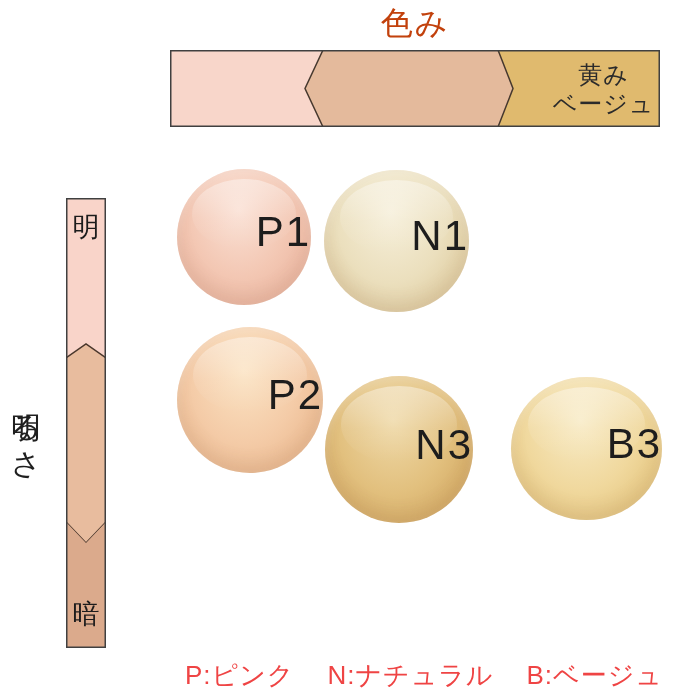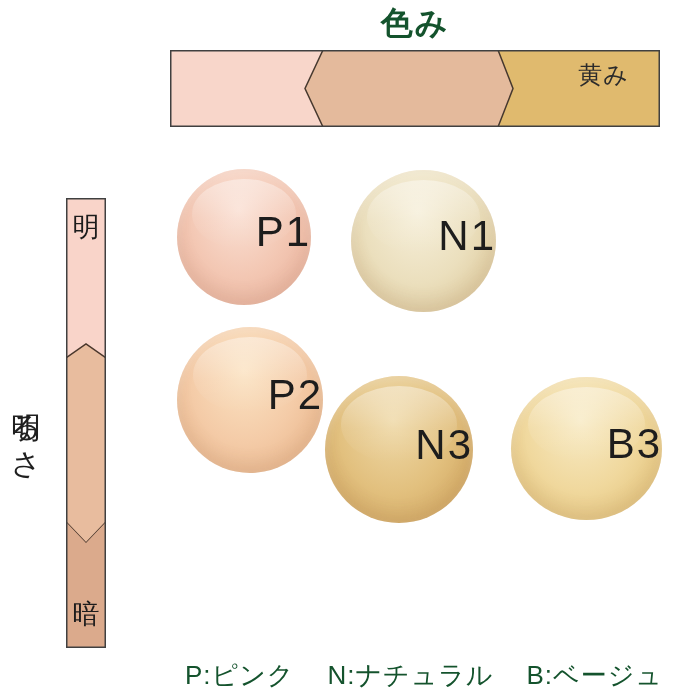--- a/index.html
+++ b/index.html
@@ -6,21 +6,21 @@
   body{
     width:700px;height:700px;background:#ffffff;position:relative;overflow:hidden;
     font-family:"Liberation Sans","DejaVu Sans",sans-serif;
     -webkit-font-smoothing:antialiased;
   }
   .abs{position:absolute;}
 
   
   .page-title{
     left:340px;top:2px;width:150px;text-align:center;
-    font-size:32px;color:#14532d;letter-spacing:2px;font-weight:bold;
+    font-size:32px;color:#c2410c;letter-spacing:2px;
   }
 
   
   .hbar{left:170px;top:50px;width:490px;height:77px;}
   .hbar svg{position:absolute;left:0;top:0;}
   .hbar .seg-label{
     position:absolute;text-align:center;color:#2b2b2b;
     font-size:24px;line-height:29px;letter-spacing:1px;z-index:2;
   }
   .seg-label.pink{left:0;top:10px;width:153px;}
@@ -53,47 +53,48 @@
     position:absolute;left:11%;top:7%;width:78%;height:52%;
     border-radius:50%;
     background:linear-gradient(to bottom, rgba(255,255,255,0.42) 0%, rgba(255,255,255,0.10) 55%, rgba(255,255,255,0) 100%);
     pointer-events:none;
   }
   .swatch .code{
     position:relative;z-index:2;font-size:42px;color:#1d1d1d;
     letter-spacing:2px;transform:translateY(-5px);
   }
   .sw-p1{left:177px;top:169px;width:134px;height:136px;}
-  .sw-n1{left:351px;top:170px;width:145px;height:142px;}
+  .sw-n1{left:324px;top:170px;width:145px;height:142px;}
   .sw-p2{left:177px;top:327px;width:146px;height:146px;}
   .sw-n3{left:325px;top:376px;width:148px;height:147px;}
   .sw-b3{left:511px;top:377px;width:151px;height:143px;}
 
   
   .legend{
     left:185px;top:658px;width:500px;
-    font-size:26px;color:#14532d;letter-spacing:1px;white-space:nowrap;
+    font-size:26px;color:#ef4444;letter-spacing:1px;white-space:nowrap;
   }
   .legend .legend-item{margin-right:33px;}
   .legend .legend-item:last-child{margin-right:0;}
 </style>
 </head>
 <body>
 
 <div class="abs page-title">色み</div>
 
 <div class="abs hbar">
   <svg width="490" height="77" viewBox="0 0 490 77">
     <rect x="0" y="0" width="490" height="77" fill="#f8d6ca"></rect>
     <rect x="245" y="0" width="245" height="77" fill="#e0ba6e"></rect>
     <polygon points="153,0 328,0 343,38.5 328,77 153,77 135,38.5" stroke="#46382e" stroke-width="1.5" fill="#e4ba9c"></polygon>
     <rect x="0.75" y="0.75" width="488.5" height="75.5" fill="none" stroke-width="1.5" stroke="#404040"></rect>
   </svg>
   <div class="seg-label beige">
     <div>黄み</div>
+    <div>ベージュ</div>
   </div>
 </div>
 
 <div class="abs vbar">
   <svg width="40" height="450" viewBox="0 0 40 450">
     <polygon points="0,0 40,0 40,160 20,146 0,160" fill="#f9d4c9"></polygon>
     <polygon points="0,160 20,146 40,160 40,324 20,345 0,324" stroke="#4a372c" stroke-width="1.5" fill="#e8bc9e"></polygon>
     <polygon points="0,324 20,345 40,324 40,450 0,450" fill="#dbaa8c"></polygon>
     <rect x="0.75" y="0.75" width="38.5" height="448.5" fill="none" stroke-width="1.5" stroke="#404040"></rect>
   </svg>

